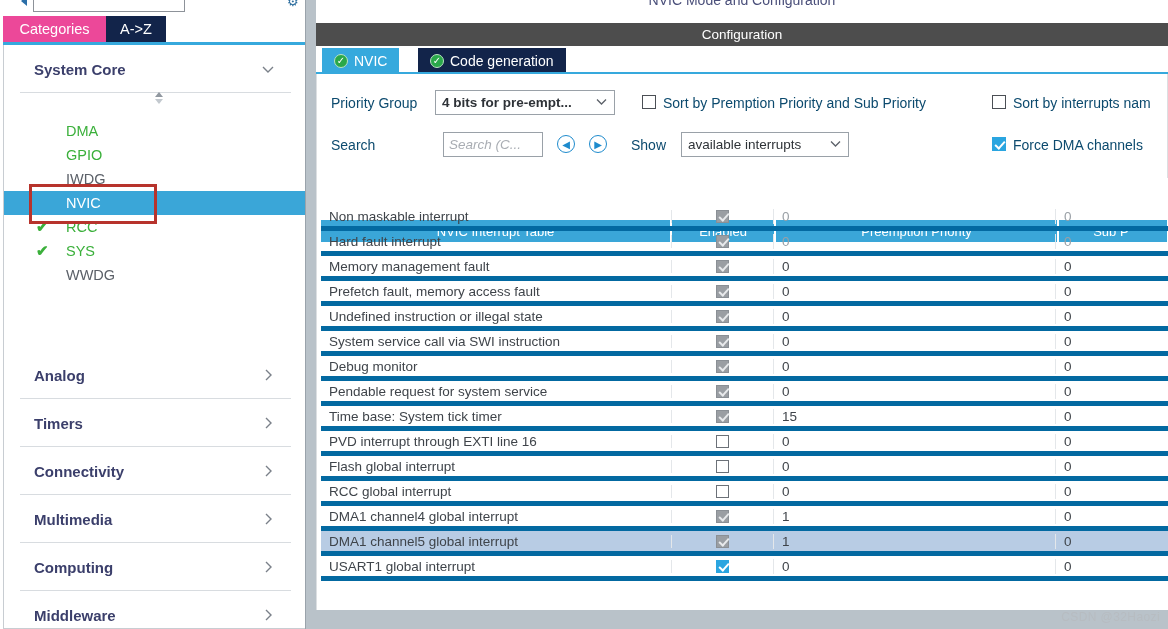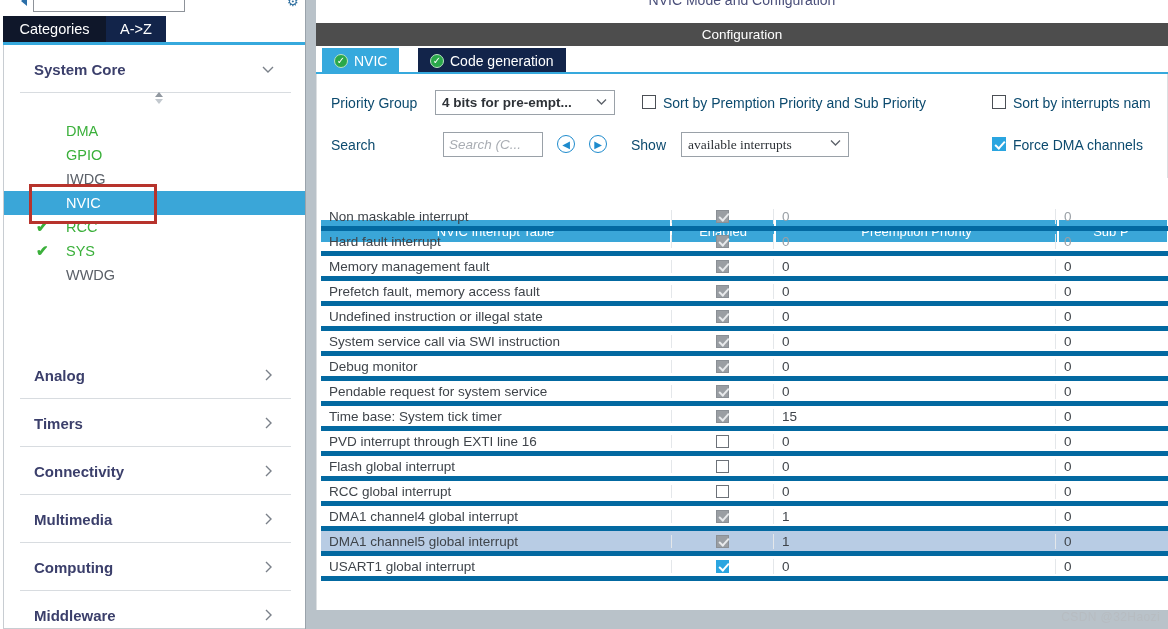--- a/index.html
+++ b/index.html
@@ -51,21 +51,21 @@
     position: absolute; left: 3px; top: 16px;
     width: 303px; height: 26px;
   }
   .cat-tab {
     position: absolute; top: 0; height: 26px;
     display: flex; align-items: center; justify-content: center;
     font-size: 14.5px; color: #ffffff;
     padding: 0 10px;
     cursor: pointer;
   }
-  .cat-tab.sel { left: 0; width: 103px; background: #0f172a; }
+  .cat-tab.sel { left: 0; width: 103px; background: #ec4899; }
   .cat-tab.unsel { left: 103px; width: 60px; background: #12244a; }
   #tab-underline {
     position: absolute; left: 3px; top: 42px; width: 303px; height: 3px;
     background: #36a9dd;
   }
   #sidebar-body {
     position: absolute; left: 3px; top: 45px; width: 303px; height: 584px;
     background: #ffffff;
     border-left: 1px solid #c8cdd2;
     border-right: 1px solid #c8cdd2;
@@ -488,21 +488,21 @@
         <span class="cbox" style="position:absolute;left:675px;top:5px;"></span>
         <span class="lbl" style="position:absolute;left:696px;top:5px;white-space:nowrap;">Sort by interrupts nam</span>
       </div>
 
       <div class="row2">
         <span class="lbl" style="position:absolute;left:14px;top:5px;">Search</span>
         <div class="txtbox" style="position:absolute;left:126px;top:0;width:100px;">Search (C...</div>
         <span class="navbtn" style="position:absolute;left:240px;top:3px;">◀</span>
         <span class="navbtn" style="position:absolute;left:272px;top:3px;">▶</span>
         <span class="lbl" style="position:absolute;left:314px;top:5px;">Show</span>
-        <div class="combo" style="position:absolute;left:364px;top:0;width:168px;font-family:Liberation Serif, serif;">
+        <div class="combo" style="position:absolute;left:364px;top:0;width:168px;">
           <span class="cv">available interrupts</span>
           <span class="chev-sm">
             <svg width="13" height="13" viewBox="0 0 13 13">
                 <path d="M2 4.5 L6.5 9 L11 4.5" fill="none" stroke="#5c6169" stroke-width="1.3"></path>
               </svg>
           </span>
         </div>
         <span class="cbox on" style="position:absolute;left:675px;top:5px;"></span>
         <span class="lbl" style="position:absolute;left:696px;top:5px;white-space:nowrap;">Force DMA channels</span>
       </div>

